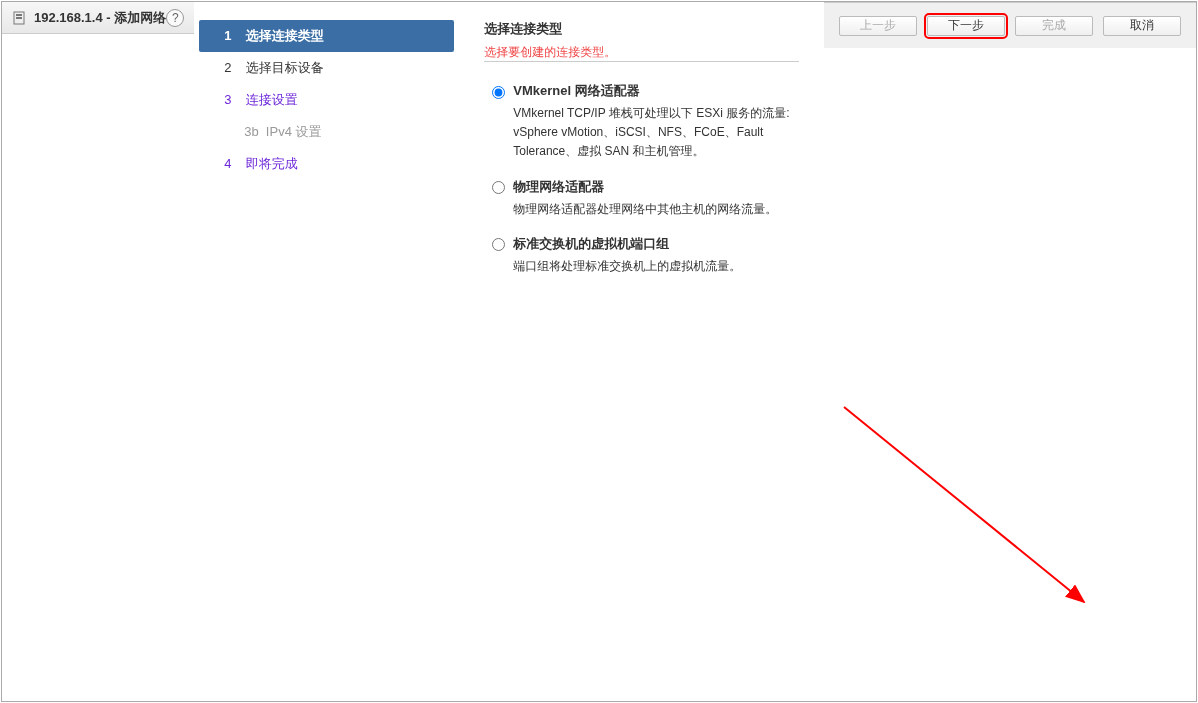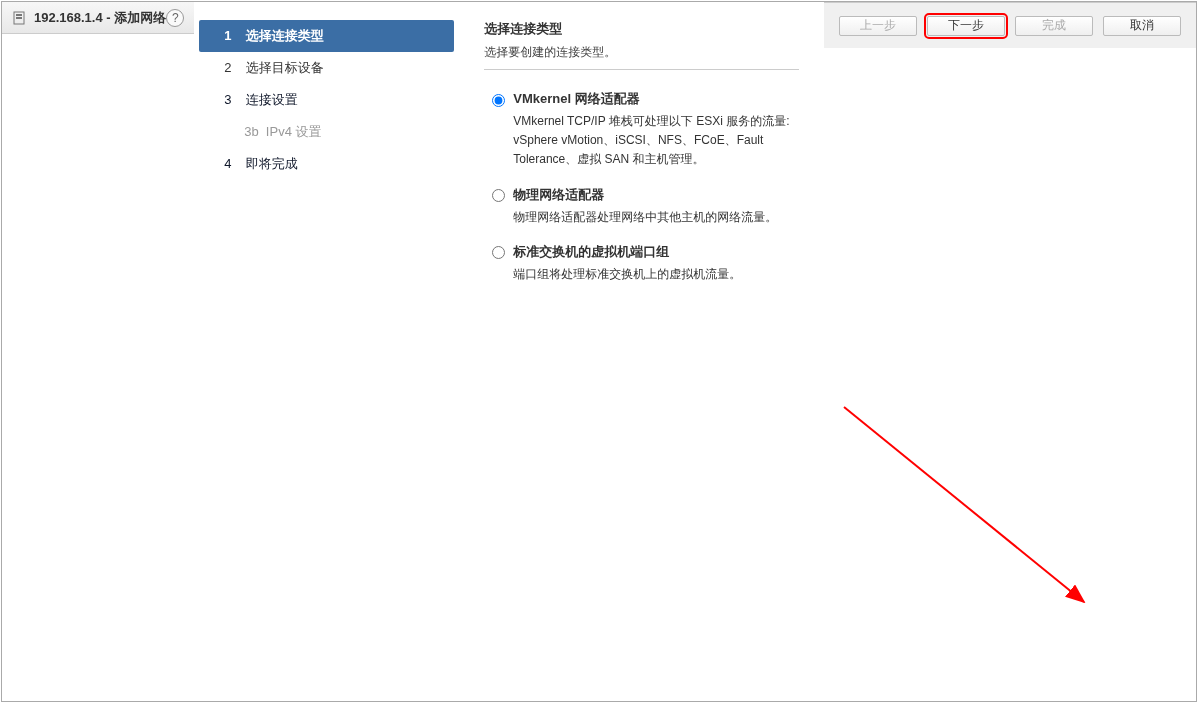--- a/index.html
+++ b/index.html
@@ -81,21 +81,21 @@
       font-weight: bold;
       border-radius: 2px;
       margin: 0 5px;
       padding-left: 25px;
     }
     .step.bold {
       font-weight: normal;
       color: #333;
     }
     .step.disabled {
-      color: #0f172a;
+      color: #6d28d9;
     }
     .step.sub {
       padding-left: 50px;
       color: #999;
     }
     .step-num {
       display: inline-block;
       width: 18px;
     }
     .main-panel {
@@ -104,22 +104,22 @@
       position: relative;
     }
     .panel-title {
       font-size: 13px;
       font-weight: bold;
       color: #333;
       margin-bottom: 6px;
     }
     .panel-subtitle {
       font-size: 12px;
-      color: #404040;
-      margin-bottom: 8px;
+      color: #ef4444;
+      margin-bottom: 0;
     }
     .divider {
       border-top: 1px solid #ccc;
       margin-bottom: 20px;
     }
     .radio-group {
       padding-left: 8px;
     }
     .radio-option {
       margin-bottom: 16px;

